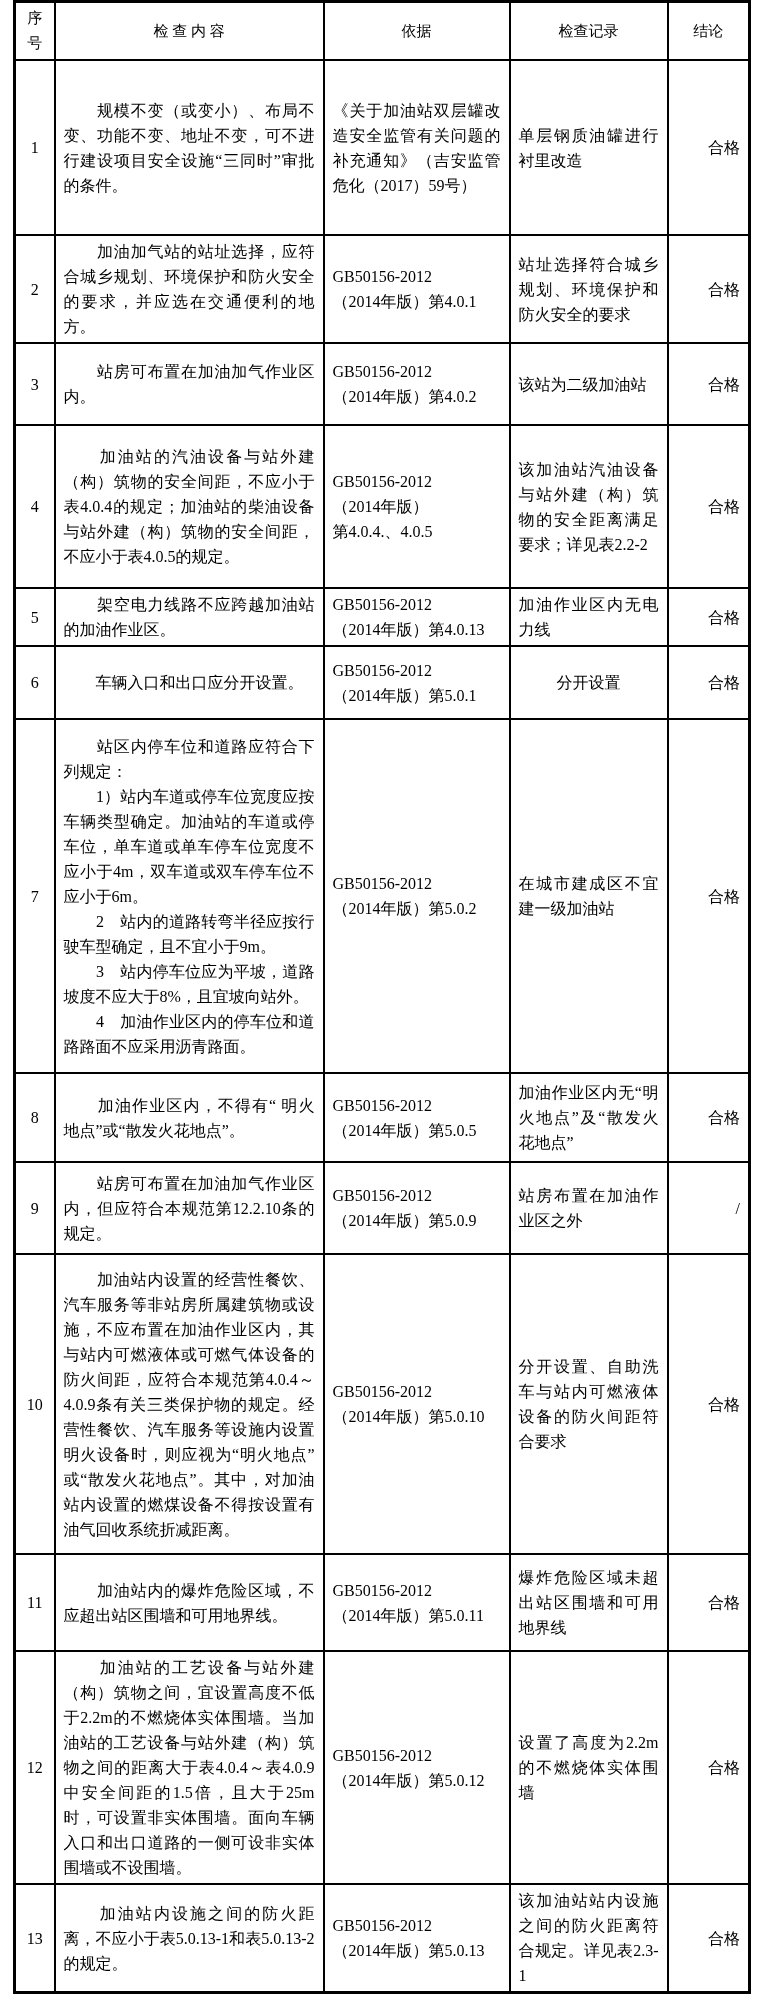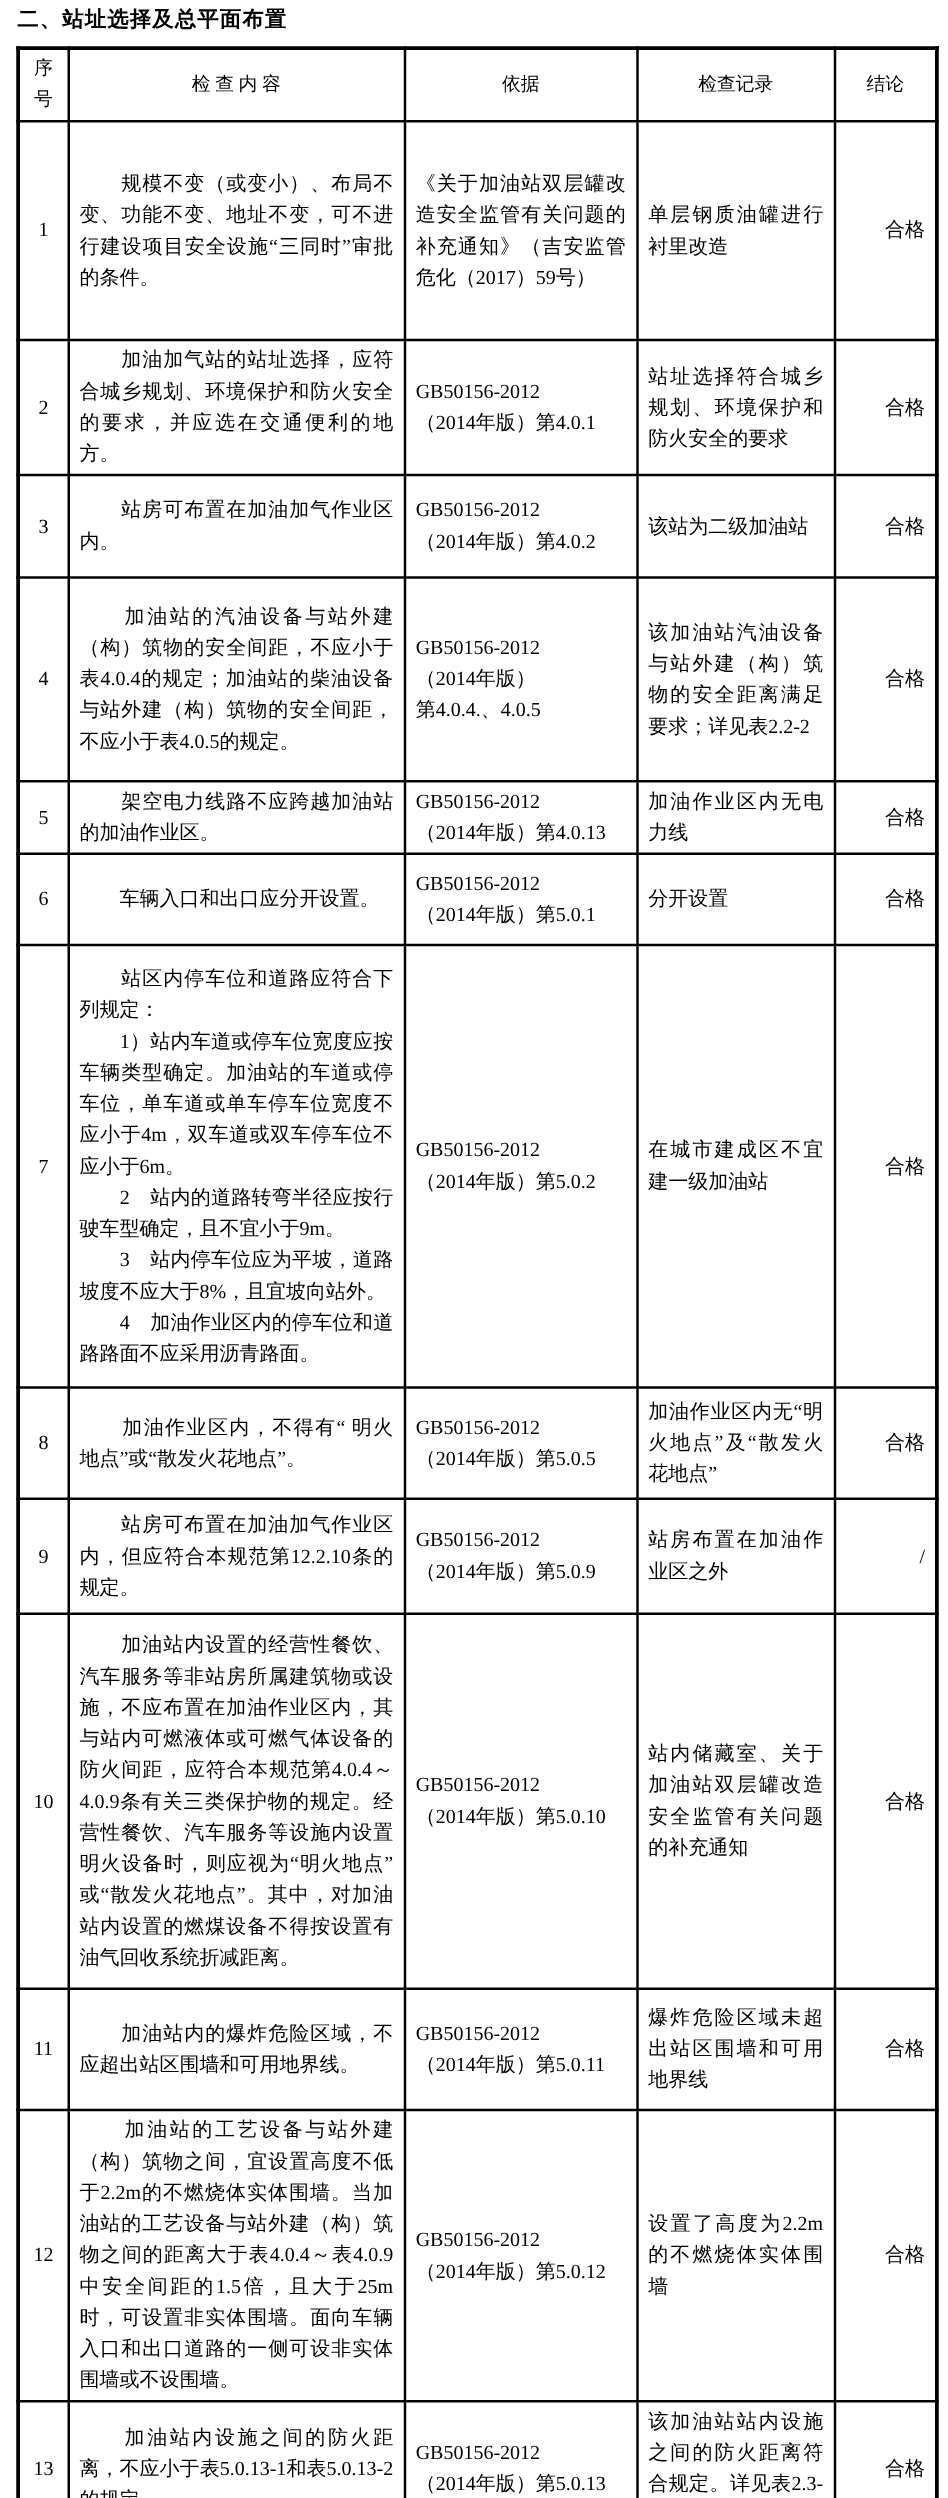--- a/index.html
+++ b/index.html
@@ -50,32 +50,31 @@
     white-space:pre-line;
   }
   .basis-cell.left-justify{
     text-align:justify;
   }
   .record-cell{
     text-align:justify;
     white-space:pre-line;
   }
   .record-cell.center{
-    text-align:left;
+    text-align:center;
   }
   .concl-cell{
     text-align:right;
   }
 </style>
 </head>
 <body>
 
 <div class="page">
 
-  <div class="doc-title">二、站址选择及总平面布置</div>
 
   <table class="check-table">
     <colgroup>
       <col style="width:40px">
         <col style="width:269px">
         <col style="width:186px">
         <col style="width:158px">
         <col style="width:82px">
     </colgroup>
     <thead>
@@ -163,21 +162,21 @@
         <td class="basis-cell">GB50156-2012
 （2014年版）第5.0.9</td>
         <td class="record-cell">站房布置在加油作业区之外</td>
         <td class="concl-cell">/</td>
       </tr>
       <tr style="height:300px">
         <td class="no-cell">10</td>
         <td class="content-cell">　　加油站内设置的经营性餐饮、汽车服务等非站房所属建筑物或设施，不应布置在加油作业区内，其与站内可燃液体或可燃气体设备的防火间距，应符合本规范第4.0.4～4.0.9条有关三类保护物的规定。经营性餐饮、汽车服务等设施内设置明火设备时，则应视为“明火地点”或“散发火花地点”。其中，对加油站内设置的燃煤设备不得按设置有油气回收系统折减距离。</td>
         <td class="basis-cell">GB50156-2012
 （2014年版）第5.0.10</td>
-        <td class="record-cell">站内储藏室、关于加油站双层罐改造安全监管有关问题的补充通知</td>
+        <td class="record-cell">分开设置、自助洗车与站内可燃液体设备的防火间距符合要求</td>
         <td class="concl-cell">合格</td>
       </tr>
       <tr style="height:97px">
         <td class="no-cell">11</td>
         <td class="content-cell">　　加油站内的爆炸危险区域，不应超出站区围墙和可用地界线。</td>
         <td class="basis-cell">GB50156-2012
 （2014年版）第5.0.11</td>
         <td class="record-cell">爆炸危险区域未超出站区围墙和可用地界线</td>
         <td class="concl-cell">合格</td>
       </tr>

